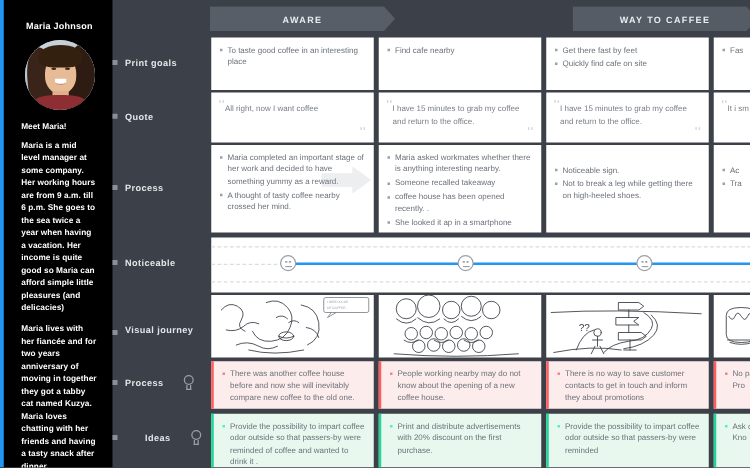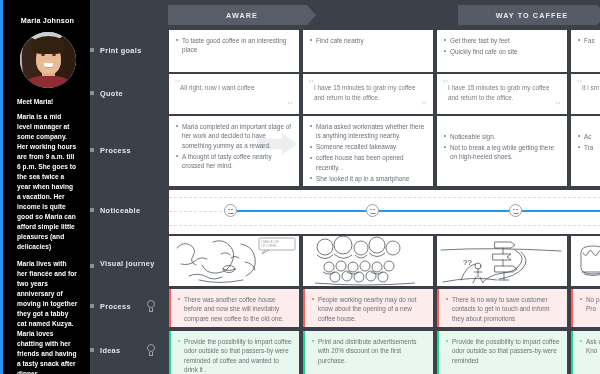--- a/index.html
+++ b/index.html
@@ -212,21 +212,21 @@
       <span class="rl-text">Visual journey</span>
     </div>
     <div class="rowlabel" style="top:293px; height:26px; padding-right:6px;">
       <span class="sq"></span>
       <span class="rl-text">Process</span>
       <span class="bulb">
           <i class="bulb-b"></i>
           <i class="bulb-s"></i>
         </span>
     </div>
-    <div class="rowlabel" style="top:337px; height:26px; padding-right:6px;">
+    <div class="rowlabel" style="top:337px; height:26px; padding-right:6px;gap:16px;">
       <span class="sq"></span>
       <span class="rl-text">Ideas</span>
       <span class="bulb">
           <i class="bulb-b"></i>
           <i class="bulb-s"></i>
         </span>
     </div>
 
     <div class="card" style="left:79px;  top:30px; width:130px; height:42px;">
       <ul>

